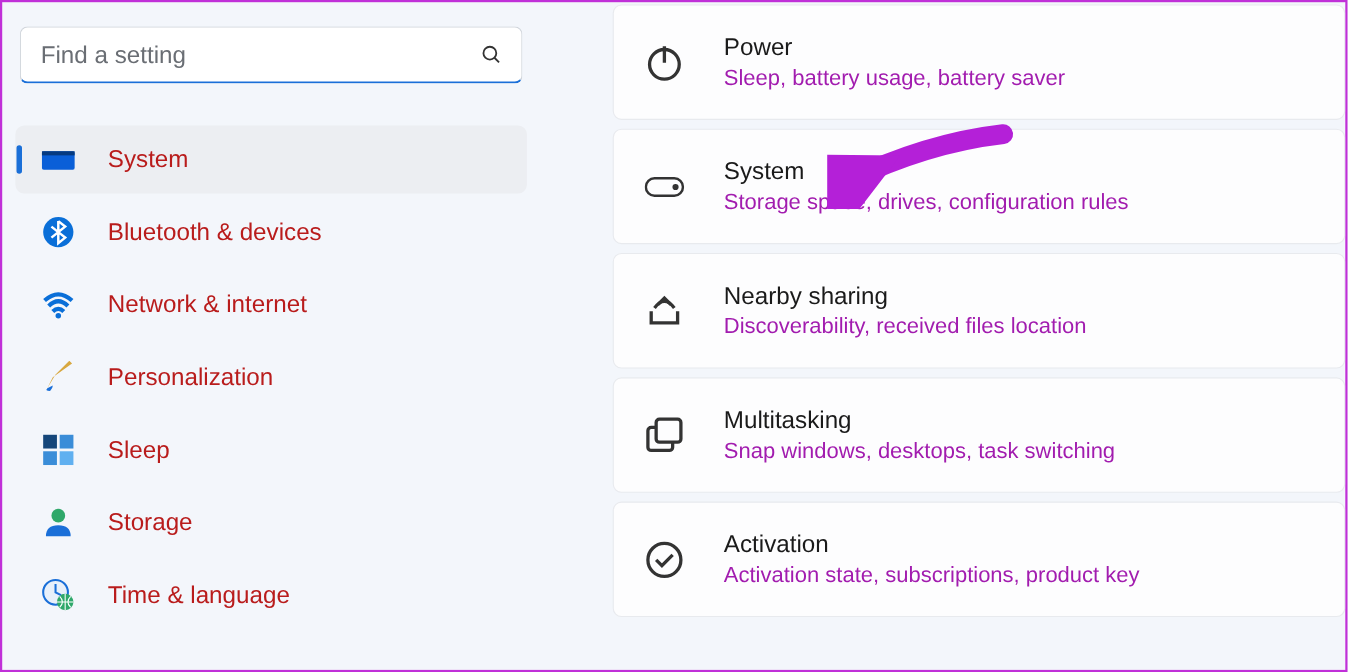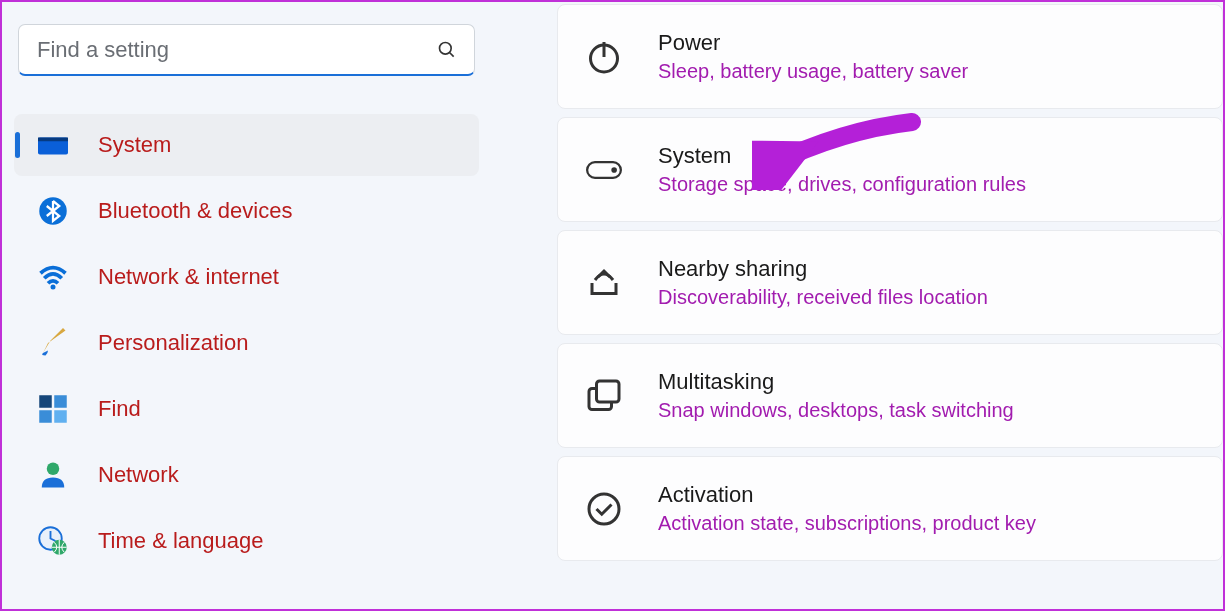--- a/index.html
+++ b/index.html
@@ -201,31 +201,31 @@
 
     <div class="nav-item">
       <span class="nav-icon">
         <svg class="ic" viewBox="0 0 24 24">
             <rect x="1" y="1" width="10" height="10" fill="#15467a"></rect>
             <rect x="13" y="1" width="10" height="10" fill="#3a8dd8"></rect>
             <rect x="1" y="13" width="10" height="10" fill="#3a8dd8"></rect>
             <rect x="13" y="13" width="10" height="10" fill="#60b0f0"></rect>
           </svg>
       </span>
-      <span class="nav-label">Find</span>
+      <span class="nav-label">Sleep</span>
     </div>
 
     <div class="nav-item">
       <span class="nav-icon">
         <svg class="ic" viewBox="0 0 24 24">
             <circle cx="12" cy="7" r="5" fill="#2fa86a"></circle>
             <path d="M3 22 Q3 14 12 14 Q21 14 21 22 Z" fill="#1a6fd8"></path>
           </svg>
       </span>
-      <span class="nav-label">Network</span>
+      <span class="nav-label">Storage</span>
     </div>
 
     <div class="nav-item">
       <span class="nav-icon">
         <svg class="ic" viewBox="0 0 24 24">
             <circle cx="10" cy="10" r="9" fill="#e8f0fa" stroke="#1a6fd8" stroke-width="1.5"></circle>
             <path d="M10 4 V10 L14 12" stroke="#1a6fd8" stroke-width="1.5" fill="none"></path>
             <circle cx="17" cy="17" r="6" fill="#2fa86a"></circle>
             <path d="M11 17 H23 M17 11 V23 M13 13 Q17 17 13 21 M21 13 Q17 17 21 21" stroke="#fff" stroke-width="0.8" fill="none"></path>
           </svg>

